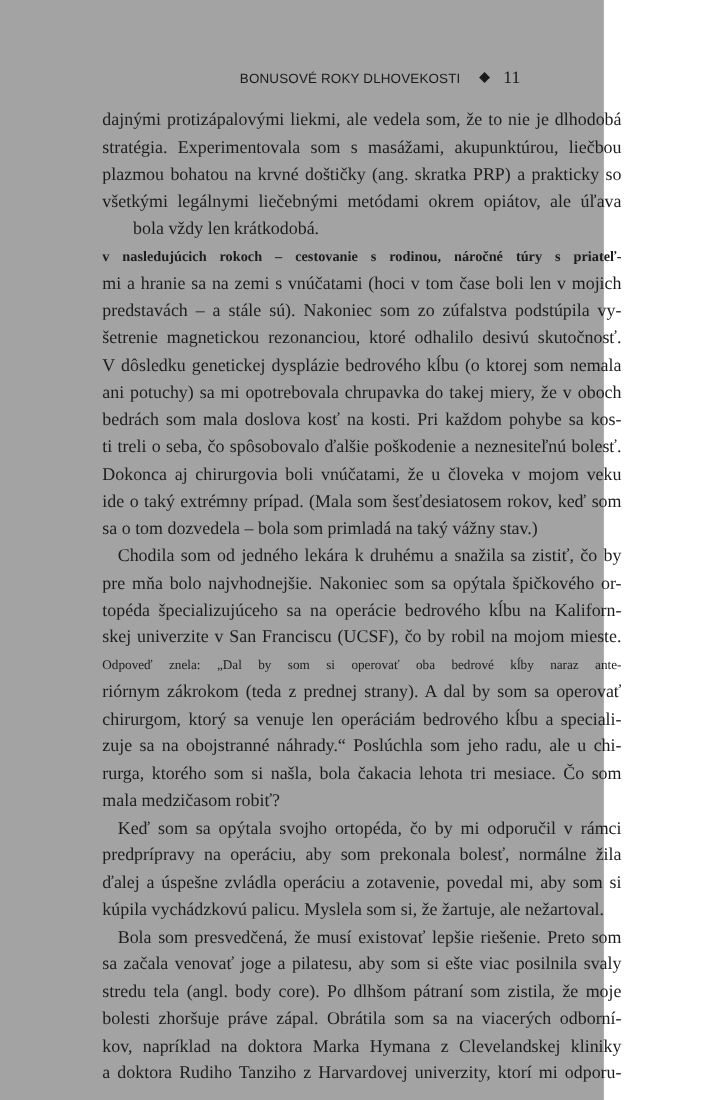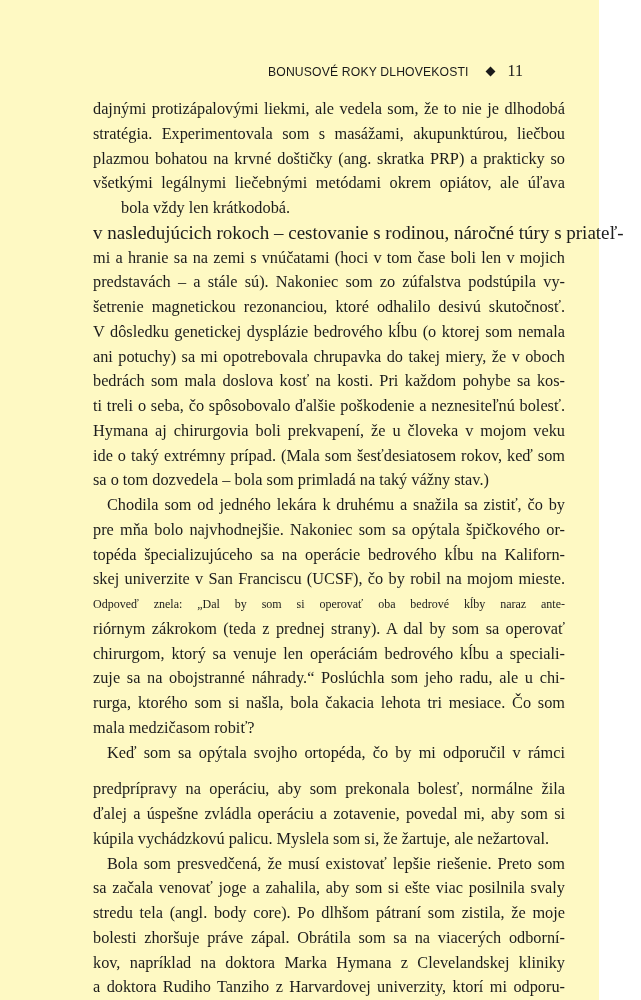--- a/index.html
+++ b/index.html
@@ -1,17 +1,17 @@
 <!DOCTYPE html>
 <html><head>
 <meta charset="utf-8">
 <style>
   html, body { margin: 0; padding: 0; background: #ffffff; }
   body { width: 641px; height: 1000px; position: relative; overflow: hidden; }
-  .page { position: absolute; left: 0; top: 0; width: 599px; height: 1000px; background: #fef9c3; }
+  .page { position: absolute; left: 0; top: 0; width: 549px; height: 1000px; background: #a3a3a3; }
   .running-head {
     position: absolute; top: 62px; right: 76px;
     display: flex; align-items: baseline; gap: 0;
     color: #1a1a1a;
   }
   .rh-title {
     font-family: "Liberation Sans", sans-serif;
     font-size: 12.2px; letter-spacing: 0.15px;
   }
   .rh-diamond {
@@ -45,52 +45,52 @@
 
   <div class="body-text" id="body-text">
       <div>
         <span class="line" style="font-size: 16.3px;">dajnými protizápalovými liekmi, ale vedela som, že to nie je dlhodobá</span>
         <span class="line" style="font-size: 16.3px;">stratégia. Experimentovala som s masážami, akupunktúrou, liečbou</span>
         <span class="line" style="font-size: 16.3px;">plazmou bohatou na krvné doštičky (ang. skratka PRP) a prakticky so</span>
         <span class="line" style="font-size: 16.3px;">všetkými legálnymi liečebnými metódami okrem opiátov, ale úľava</span>
         <span class="line last" style="font-size: 16.3px; margin-left: 28px;">bola vždy len krátkodobá.</span>
       </div>
       <div>
-        <span class="line" style="font-size: 19px;">v nasledujúcich rokoch – cestovanie s rodinou, náročné túry s priateľ-</span>
+        <span class="line" style="font-size: 13px; font-weight: bold;">v nasledujúcich rokoch – cestovanie s rodinou, náročné túry s priateľ-</span>
         <span class="line" style="font-size: 16.3px;">mi a hranie sa na zemi s vnúčatami (hoci v tom čase boli len v mojich</span>
         <span class="line" style="font-size: 16.3px;">predstavách – a stále sú). Nakoniec som zo zúfalstva podstúpila vy-</span>
         <span class="line" style="font-size: 16.3px;">šetrenie magnetickou rezonanciou, ktoré odhalilo desivú skutočnosť.</span>
         <span class="line" style="font-size: 16.3px;">V dôsledku genetickej dysplázie bedrového kĺbu (o ktorej som nemala</span>
         <span class="line" style="font-size: 16.3px;">ani potuchy) sa mi opotrebovala chrupavka do takej miery, že v oboch</span>
         <span class="line" style="font-size: 16.3px;">bedrách som mala doslova kosť na kosti. Pri každom pohybe sa kos-</span>
         <span class="line" style="font-size: 16.3px;">ti treli o seba, čo spôsobovalo ďalšie poškodenie a neznesiteľnú bolesť.</span>
-        <span class="line" style="font-size: 16.3px;">Hymana aj chirurgovia boli prekvapení, že u človeka v mojom veku</span>
+        <span class="line" style="font-size: 16.3px;">Dokonca aj chirurgovia boli vnúčatami, že u človeka v mojom veku</span>
         <span class="line" style="font-size: 16.3px;">ide o taký extrémny prípad. (Mala som šesťdesiatosem rokov, keď som</span>
         <span class="line last" style="font-size: 16.3px;">sa o tom dozvedela – bola som primladá na taký vážny stav.)</span>
       </div>
       <div>
         <span class="line indent" style="font-size: 16.3px;">Chodila som od jedného lekára k druhému a snažila sa zistiť, čo by</span>
         <span class="line" style="font-size: 16.3px;">pre mňa bolo najvhodnejšie. Nakoniec som sa opýtala špičkového or-</span>
         <span class="line" style="font-size: 16.3px;">topéda špecializujúceho sa na operácie bedrového kĺbu na Kaliforn-</span>
         <span class="line" style="font-size: 16.3px;">skej univerzite v San Franciscu (UCSF), čo by robil na mojom mieste.</span>
         <span class="line" style="font-size: 12px;">Odpoveď znela: „Dal by som si operovať oba bedrové kĺby naraz ante-</span>
         <span class="line" style="font-size: 16.3px;">riórnym zákrokom (teda z prednej strany). A dal by som sa operovať</span>
         <span class="line" style="font-size: 16.3px;">chirurgom, ktorý sa venuje len operáciám bedrového kĺbu a speciali-</span>
         <span class="line" style="font-size: 16.3px;">zuje sa na obojstranné náhrady.“ Poslúchla som jeho radu, ale u chi-</span>
         <span class="line" style="font-size: 16.3px;">rurga, ktorého som si našla, bola čakacia lehota tri mesiace. Čo som</span>
         <span class="line last" style="font-size: 16.3px;">mala medzičasom robiť?</span>
       </div>
       <div>
         <span class="line indent" style="font-size: 16.3px;">Keď som sa opýtala svojho ortopéda, čo by mi odporučil v rámci</span>
-        <span class="line" style="font-size: 16.3px; margin-top: 12px;">predprípravy na operáciu, aby som prekonala bolesť, normálne žila</span>
+        <span class="line" style="font-size: 16.3px;">predprípravy na operáciu, aby som prekonala bolesť, normálne žila</span>
         <span class="line" style="font-size: 16.3px;">ďalej a úspešne zvládla operáciu a zotavenie, povedal mi, aby som si</span>
         <span class="line last" style="font-size: 16.3px;">kúpila vychádzkovú palicu. Myslela som si, že žartuje, ale nežartoval.</span>
       </div>
       <div>
         <span class="line indent" style="font-size: 16.3px;">Bola som presvedčená, že musí existovať lepšie riešenie. Preto som</span>
-        <span class="line" style="font-size: 16.3px;">sa začala venovať joge a zahalila, aby som si ešte viac posilnila svaly</span>
+        <span class="line" style="font-size: 16.3px;">sa začala venovať joge a pilatesu, aby som si ešte viac posilnila svaly</span>
         <span class="line" style="font-size: 16.3px;">stredu tela (angl. body core). Po dlhšom pátraní som zistila, že moje</span>
         <span class="line" style="font-size: 16.3px;">bolesti zhoršuje práve zápal. Obrátila som sa na viacerých odborní-</span>
         <span class="line" style="font-size: 16.3px;">kov, napríklad na doktora Marka Hymana z Clevelandskej kliniky</span>
         <span class="line" style="font-size: 16.3px;">a doktora Rudiho Tanziho z Harvardovej univerzity, ktorí mi odporu-</span>
       </div>
     </div>
 </div>
 
 </body></html>

